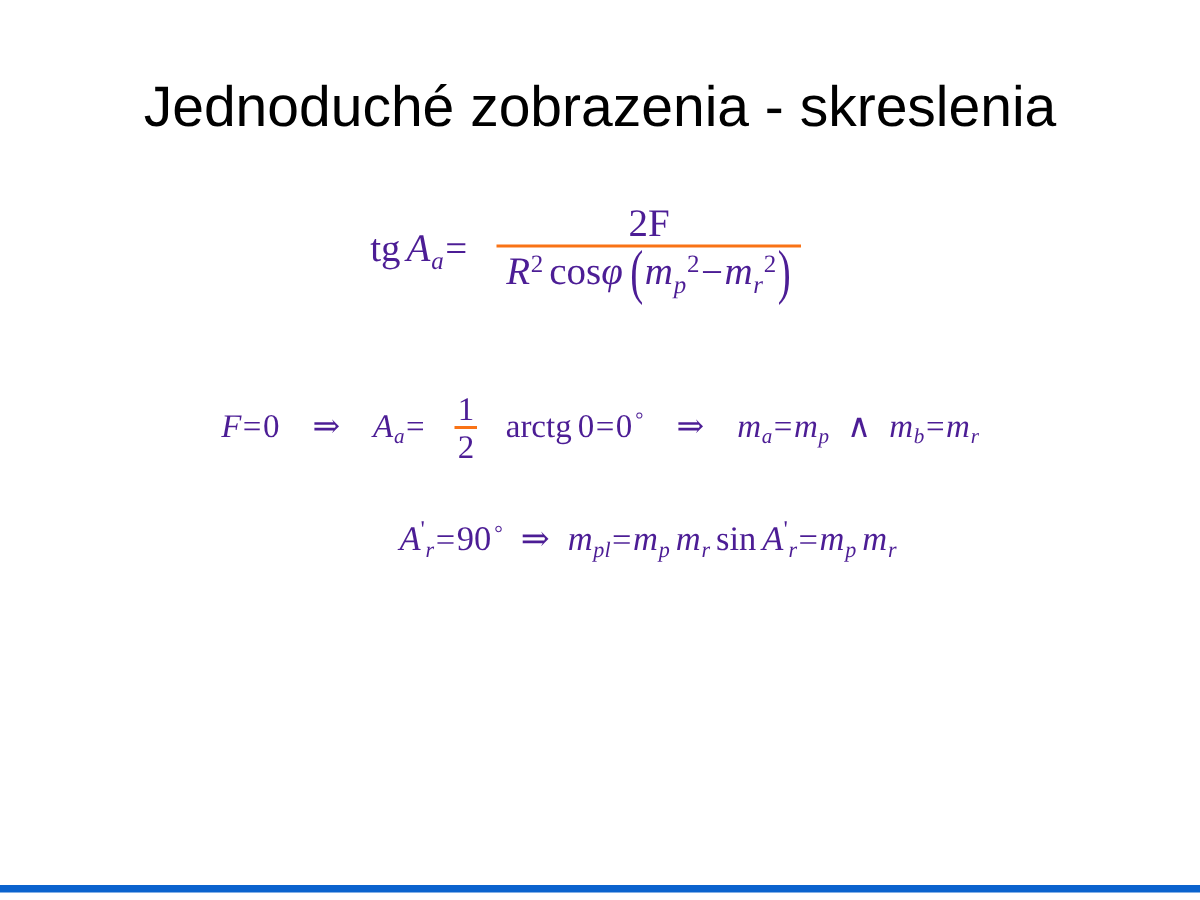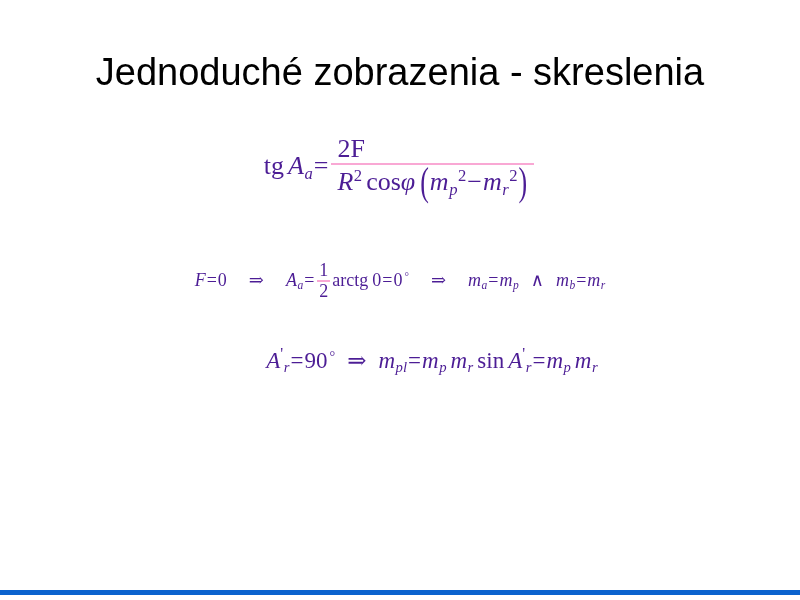--- a/index.html
+++ b/index.html
@@ -78,34 +78,34 @@
     padding-left: 2px;
   }
   .thin { display: inline-block; width: 4px; }
   .med  { display: inline-block; width: 12px; }
   .wide { display: inline-block; width: 22px; }
 
   
   .frac {
     display: inline-block;
     vertical-align: middle;
-    text-align: left;
+    text-align: center;
     line-height: 1.05;
-    margin: 0 2px;
+    margin: 0 19px;
     position: relative;
     top: -1px;
     font-family: Liberation Serif, serif;
   }
   .frac .num {
     display: block;
     padding: 0 6px 1px 6px;
   }
   .frac .den {
     display: block;
-    border-top: 2px solid #f9a8d4;
+    border-top: 2px solid #f97316;
     padding: 2px 6px 0 6px;
   }
   .frac.small .num { padding: 0 2px 0 2px; }
   .frac.small .den { padding: 0 2px 0 2px; border-top-width: 2px; }
 
   
   .paren {
     font-style: normal;
     display: inline-block;
     transform: scaleY(1.55);
@@ -121,21 +121,21 @@
     width: 800px;
     text-align: center;
     font-size: 26px;
   }
   .eq2 {
     position: absolute;
     left: 0;
     top: 262px;
     width: 800px;
     text-align: center;
-    font-size: 18px;
+    font-size: 22px;
   }
   .eq3 {
     position: absolute;
     left: 0;
     top: 345px;
     width: 800px;
     text-align: center;
     font-size: 23px;
     margin-left: 32px;
   }

